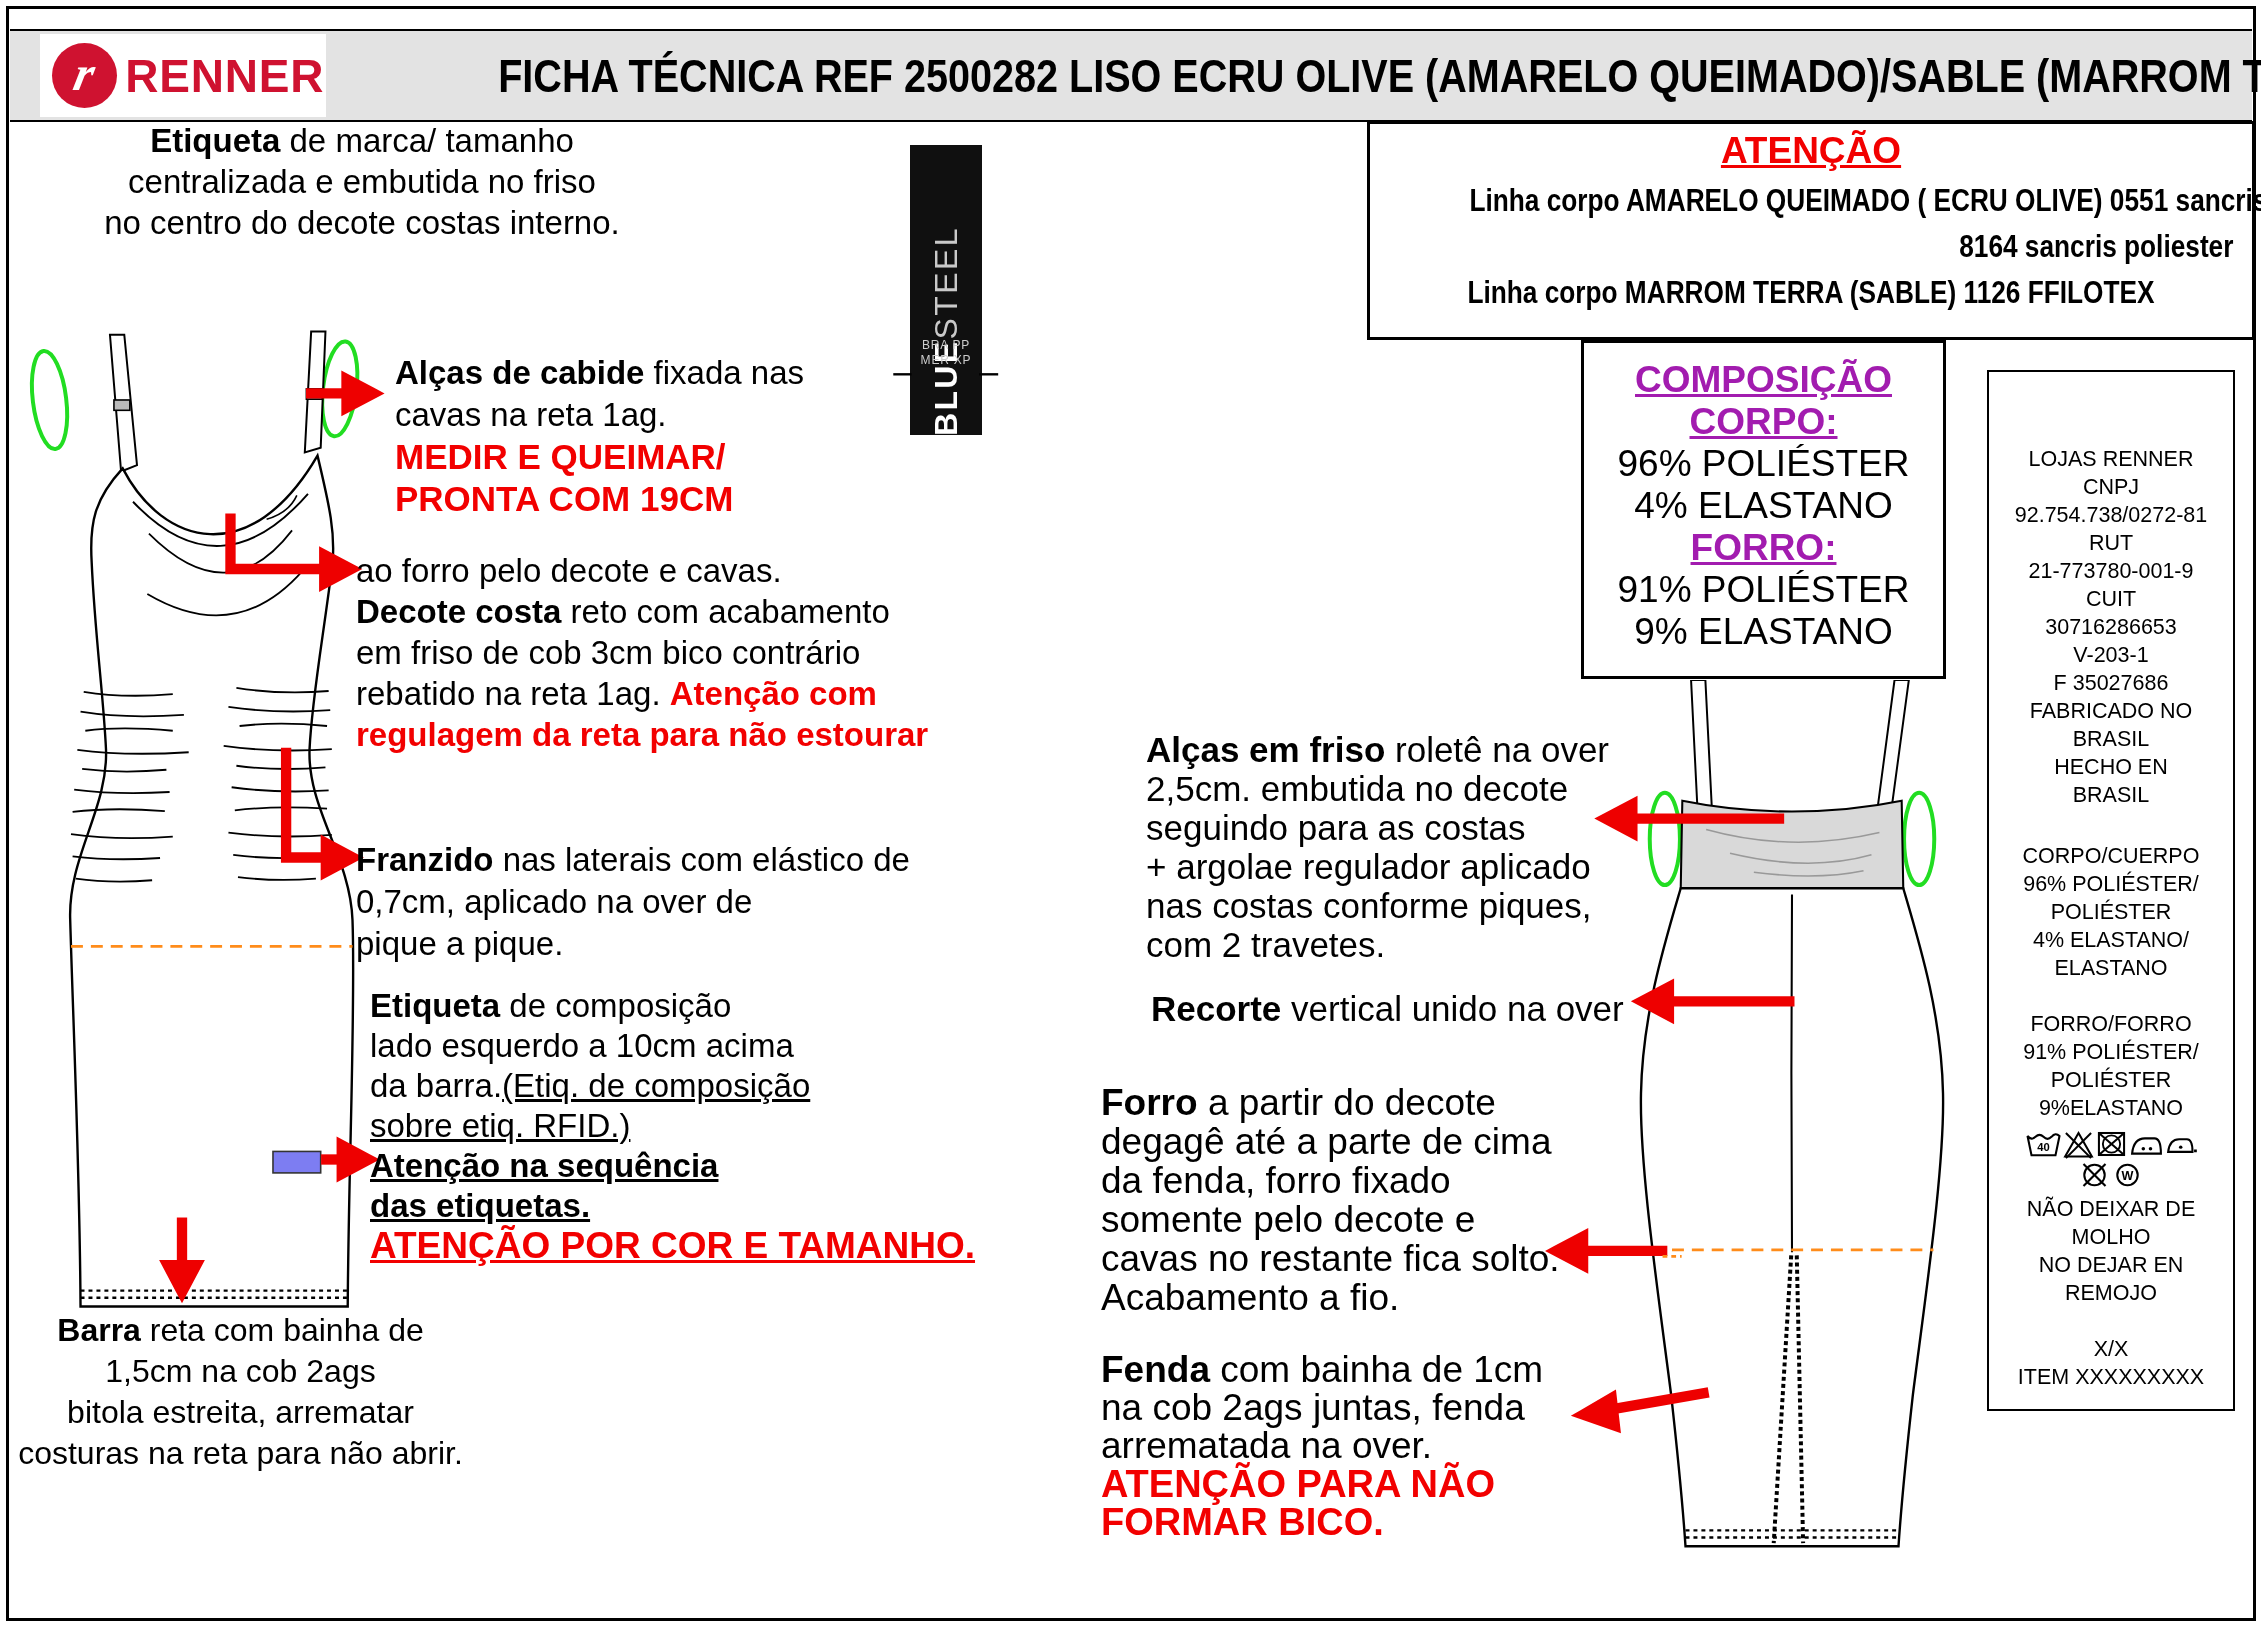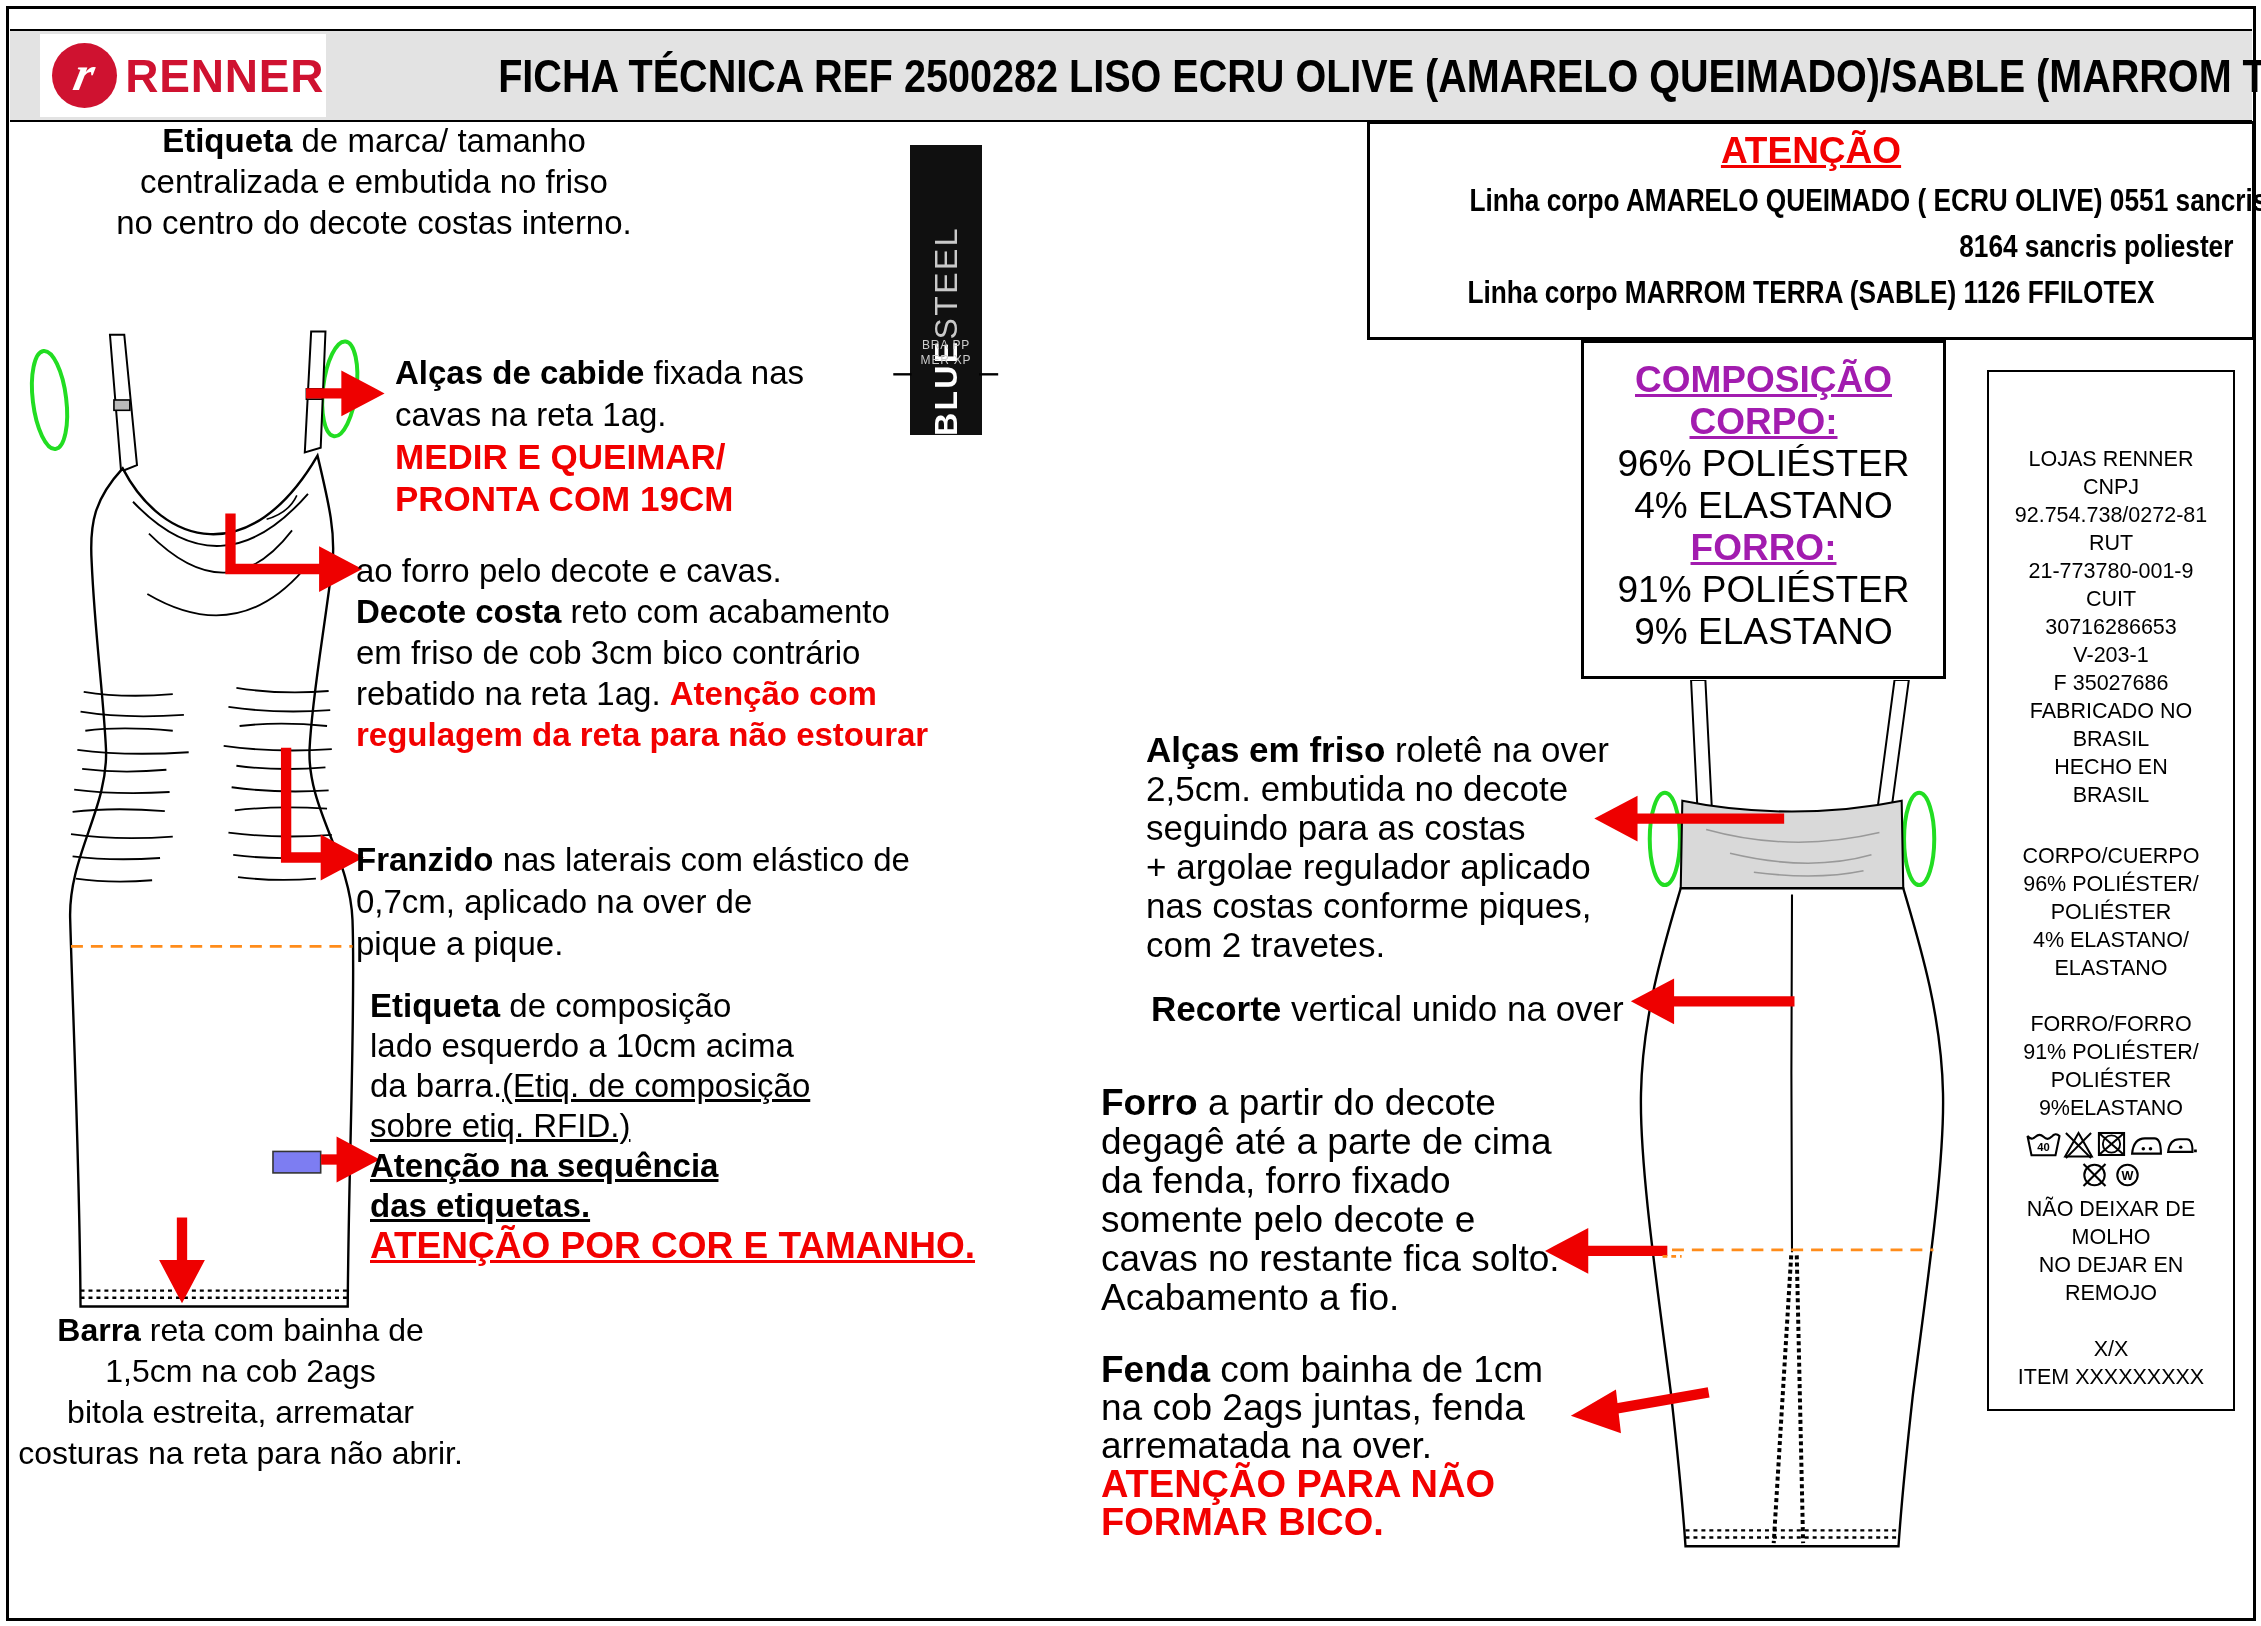--- a/index.html
+++ b/index.html
@@ -73,21 +73,21 @@
       <span class="logocircle">
         <span class="logor">r</span>
       </span>
       <span class="brandname">RENNER</span>
     </div>
     <div class="title">
       <span class="cond">FICHA TÉCNICA REF 2500282 LISO ECRU OLIVE (AMARELO QUEIMADO)/SABLE (MARROM TERRA)</span>
     </div>
   </div>
 
-  <div class="ann ctr" style="left:48px;top:121px;width:652px;">
+  <div class="ann ctr" style="left:36px;top:121px;width:652px;">
     <div><span class="b">Etiqueta</span><span> de marca/ tamanho</span></div>
     <div>centralizada e embutida no friso</div>
     <div>no centro do decote costas interno.</div>
   </div>
 
   <div class="hangtag">
     <div class="hangvert">
       <span class="hangbold">BLUE</span><span class="hanglight">STEEL</span>
     </div>
     <div class="hangsize">

